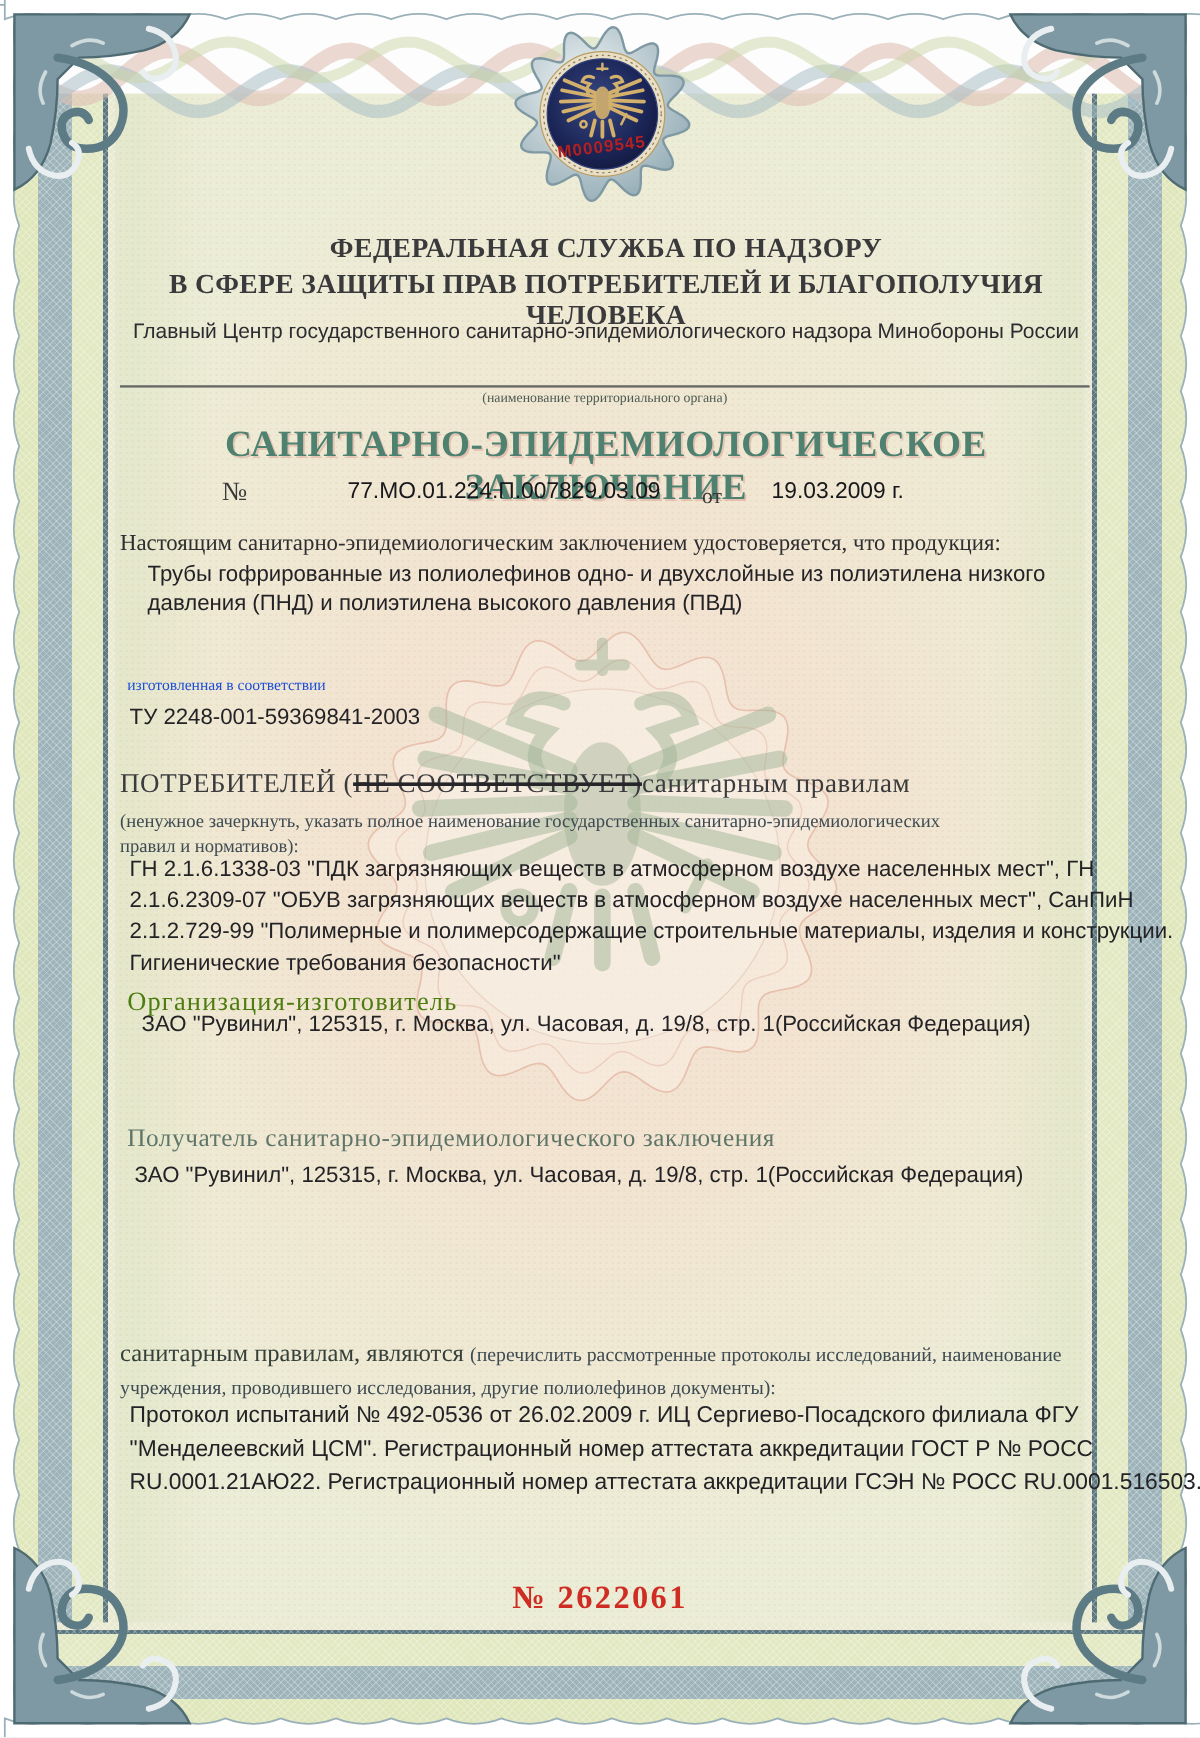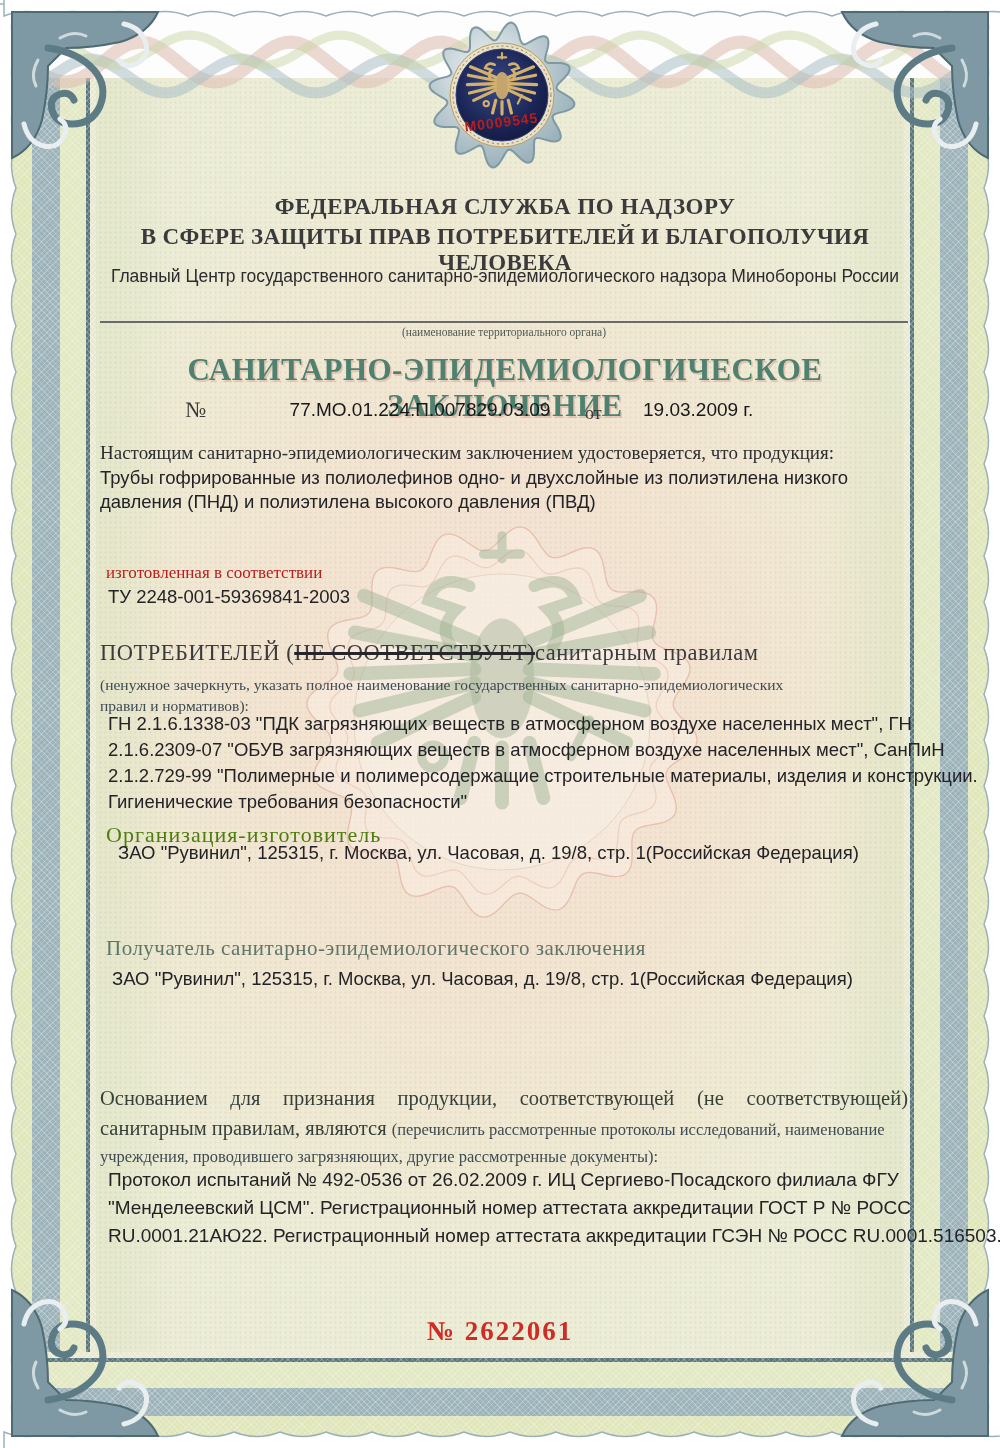--- a/index.html
+++ b/index.html
@@ -38,22 +38,22 @@
   #h3{left:95px;top:266px;width:820px;font-size:17.5px;color:#2c2c30;}
   #rule{left:100px;top:321px;width:808px;height:2px;background:#6a6a6a;z-index:3;position:absolute;}
   #cap{left:100px;top:326px;width:808px;font-size:11.5px;color:#4d5a52;}
   #title{left:95px;top:352px;width:820px;font-size:31px;font-weight:bold;color:#4e8170;
          text-shadow:1.5px 1.5px 0 rgba(214,150,140,.45);letter-spacing:.5px;}
   #no-label{left:185px;top:397px;font-size:22px;color:#3a3a3c;}
   #doc-number{left:240px;top:399px;width:360px;text-align:center;font-size:19px;color:#17171c;}
   #ot-label{left:585px;top:403px;font-size:18px;color:#3a3a3c;}
   #doc-date{left:643px;top:399px;font-size:19px;color:#17171c;}
   #intro{left:100px;top:442px;font-size:19px;color:#2e2e31;}
-  #product{left:100px;top:466px;width:800px;font-size:18.5px;line-height:24px;color:#232327;}
-  #made-label{left:106px;top:563px;font-size:17px;color:#b91c1c;}
+  #product{left:123px;top:466px;width:800px;font-size:18.5px;line-height:24px;color:#232327;}
+  #made-label{left:106px;top:563px;font-size:13px;color:#1d4ed8;}
   #standard{left:108px;top:586px;font-size:18.5px;color:#232327;}
   #conf{left:100px;top:640px;font-size:22.5px;color:#3b3b3e;letter-spacing:.5px;}
   #conf .struck{text-decoration:line-through;text-decoration-thickness:3px;text-decoration-color:#26262a;}
   #note1{left:100px;top:676px;font-size:15.5px;color:#3e4b52;}
   #note2{left:100px;top:697px;font-size:15.5px;color:#3e4b52;}
   #regs{left:108px;top:711px;font-size:18.5px;line-height:26px;color:#232327;white-space:nowrap;}
   #mfg-label{left:106px;top:810px;font-size:22px;letter-spacing:1px;color:#4d7c0f;margin-top:12px;}
   #mfg-value{left:118px;top:842px;font-size:18.5px;color:#232327;white-space:nowrap;}
   #rcp-label{left:106px;top:936px;font-size:21px;letter-spacing:.5px;color:#5e7568;}
   #rcp-value{left:112px;top:968px;font-size:18.5px;color:#232327;white-space:nowrap;}
@@ -174,26 +174,25 @@
     <div>2.1.2.729-99 "Полимерные и полимерсодержащие строительные материалы, изделия и конструкции.</div>
     <div>Гигиенические требования безопасности"</div>
   </div>
 
   <div class="t serif" id="mfg-label">Организация-изготовитель</div>
   <div class="t sans" id="mfg-value">ЗАО "Рувинил", 125315, г. Москва, ул. Часовая, д. 19/8, стр. 1(Российская Федерация)</div>
 
   <div class="t serif" id="rcp-label">Получатель санитарно-эпидемиологического заключения</div>
   <div class="t sans" id="rcp-value">ЗАО "Рувинил", 125315, г. Москва, ул. Часовая, д. 19/8, стр. 1(Российская Федерация)</div>
 
-  <div class="t serif" id="basis1">Основанием для признания продукции, соответствующей (не соответствующей)</div>
   <div class="t serif" id="basis2">
     <span class="main">санитарным правилам, являются </span><span class="smallnote">(перечислить рассмотренные протоколы исследований, наименование</span>
   </div>
   <div class="t serif" id="basis3">
-    <span class="smallnote">учреждения, проводившего загрязняющих, другие рассмотренные документы):</span>
+    <span class="smallnote">учреждения, проводившего исследования, другие полиолефинов документы):</span>
   </div>
   <div class="t sans" id="protocol">
     <div>Протокол испытаний № 492-0536 от 26.02.2009 г. ИЦ Сергиево-Посадского филиала ФГУ</div>
     <div>"Менделеевский ЦСМ". Регистрационный номер аттестата аккредитации ГОСТ Р № РОСС</div>
     <div>RU.0001.21АЮ22. Регистрационный номер аттестата аккредитации ГСЭН № РОСС RU.0001.516503.</div>
   </div>
 
   <div class="t serif ctr" id="serial">№ 2622061</div>
 </div>
 

